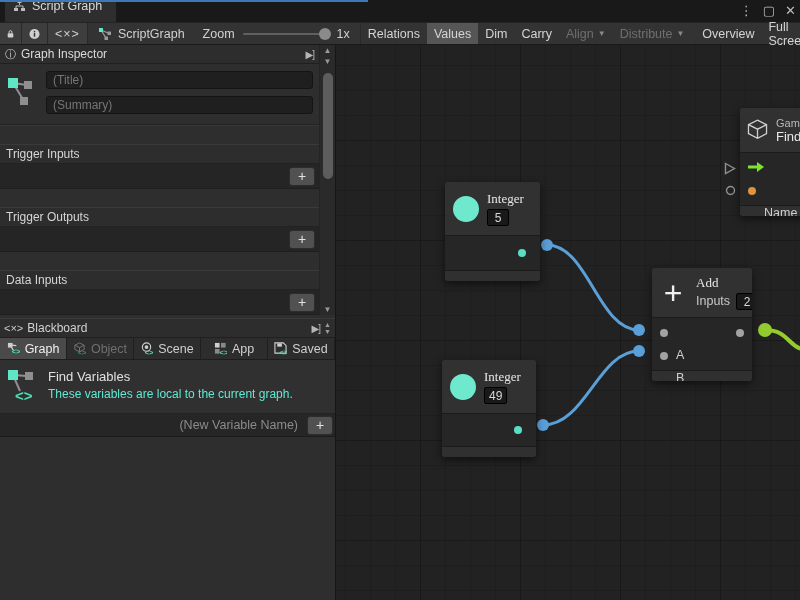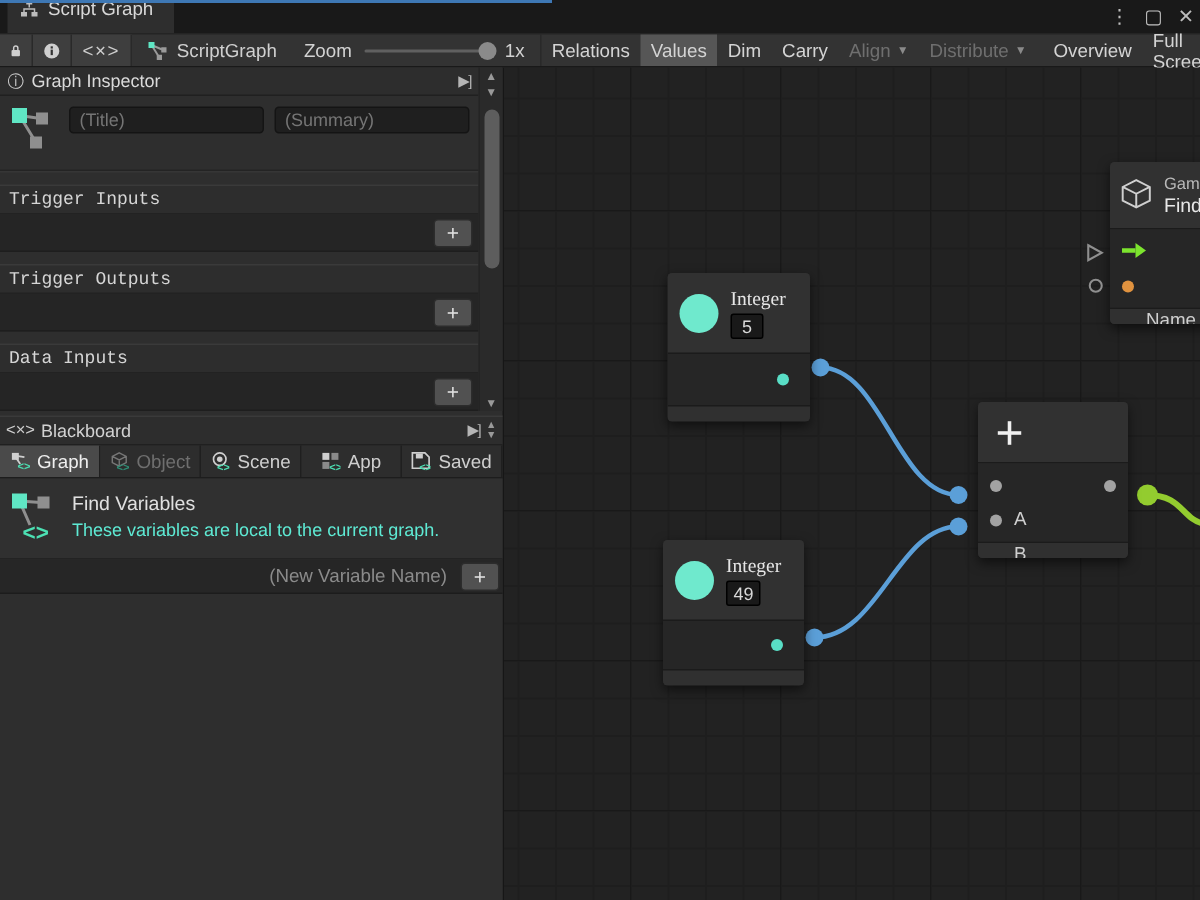--- a/index.html
+++ b/index.html
@@ -53,28 +53,28 @@
   .vscroll { position:absolute; top:0; right:0; bottom:0; width:16px; background:#2a2a2a;
     border-left:1px solid #242424; display:flex; flex-direction:column; align-items:center; }
   .scr-arrow { width:16px; height:11px; display:flex; align-items:center; justify-content:center;
     color:#9a9a9a; font-size:8px; cursor:pointer; flex:none; }
   .scr-track { flex:1; width:16px; position:relative; }
   .scr-thumb { position:absolute; top:6px; left:3px; width:10px; height:106px; background:#5d5d5d;
     border-radius:5px; cursor:grab; }
 
   .title-block { display:flex; padding:7px 6px 6px 4px; gap:6px; }
   .vs-icon { width:36px; display:flex; align-items:center; justify-content:center; flex:none; }
-  .fields { flex:1; display:flex; flex-direction:row; gap:7px; }
+  .fields { flex:1; display:flex; flex-direction:column; gap:7px; }
   .txt-input { width:100%; height:18px; background:#1f1f1f; border:1px solid #141414; border-radius:3px;
     color:#d8d8d8; font-family:"Liberation Sans",sans-serif; font-size:12px; padding:0 6px; }
   .txt-input::placeholder { color:#757575; opacity:1; }
 
   .divider { height:2px; border-top:1px solid #242424; border-bottom:1px solid #363636; margin-top:4px; }
   .sec-header { height:20px; background:#2d2d2d; border-top:1px solid #3a3a3a; border-bottom:1px solid #222;
-    display:flex; align-items:center; padding-left:6px; color:#d6d6d6; margin-top:8px;font-family:Liberation Mono, monospace; }
+    display:flex; align-items:center; padding-left:6px; color:#d6d6d6; margin-top:18px; }
   .sec-listrow { height:25px; background:#252525; border-bottom:1px solid #1e1e1e;
     display:flex; align-items:center; justify-content:flex-end; padding-right:4px; }
   .plus-btn { width:26px; height:19px; background:#515151; border:1px solid #2c2c2c; border-radius:3px;
     color:#e2e2e2; display:flex; align-items:center; justify-content:center; font-size:14px;
     line-height:1; cursor:pointer; }
 
   .bb-header { height:20px; background:#2d2d2d; border-top:1px solid #3a3a3a; border-bottom:1px solid #202020;
     display:flex; align-items:center; gap:4px; padding:0 4px; margin-top:3px; }
   .bb-icon { color:#cfcfcf; font-size:11px; letter-spacing:0; }
   .mini-arrows { display:flex; flex-direction:column; gap:1px; color:#9a9a9a; font-size:7px; line-height:6px; }
@@ -379,20 +379,27 @@
           <div class="port-row" style="justify-content:flex-end; padding-right:14px; height:32px;">
             <div class="port-dot teal"></div>
           </div>
         </div>
         <div class="node-footer"></div>
       </div>
 
       <div class="node" style="left:316px; top:223px; width:100px;">
         <div class="node-header" style="padding:7px 6px;">
           <div class="plus-glyph">+</div>
+          <div class="hdr-lines">
+            <span class="n-title">Add</span>
+            <span class="inputs-line">
+              <span class="sub-label">Inputs</span>
+              <span class="val-box">2</span>
+            </span>
+          </div>
         </div>
         <div class="node-body" style="padding:3px 0;">
           <div class="port-row">
             <div class="port-dot gray"></div>
             <span class="port-label">A</span>
             <span class="spacer"></span>
             <div class="port-dot gray"></div>
           </div>
           <div class="port-row">
             <div class="port-dot gray"></div>

